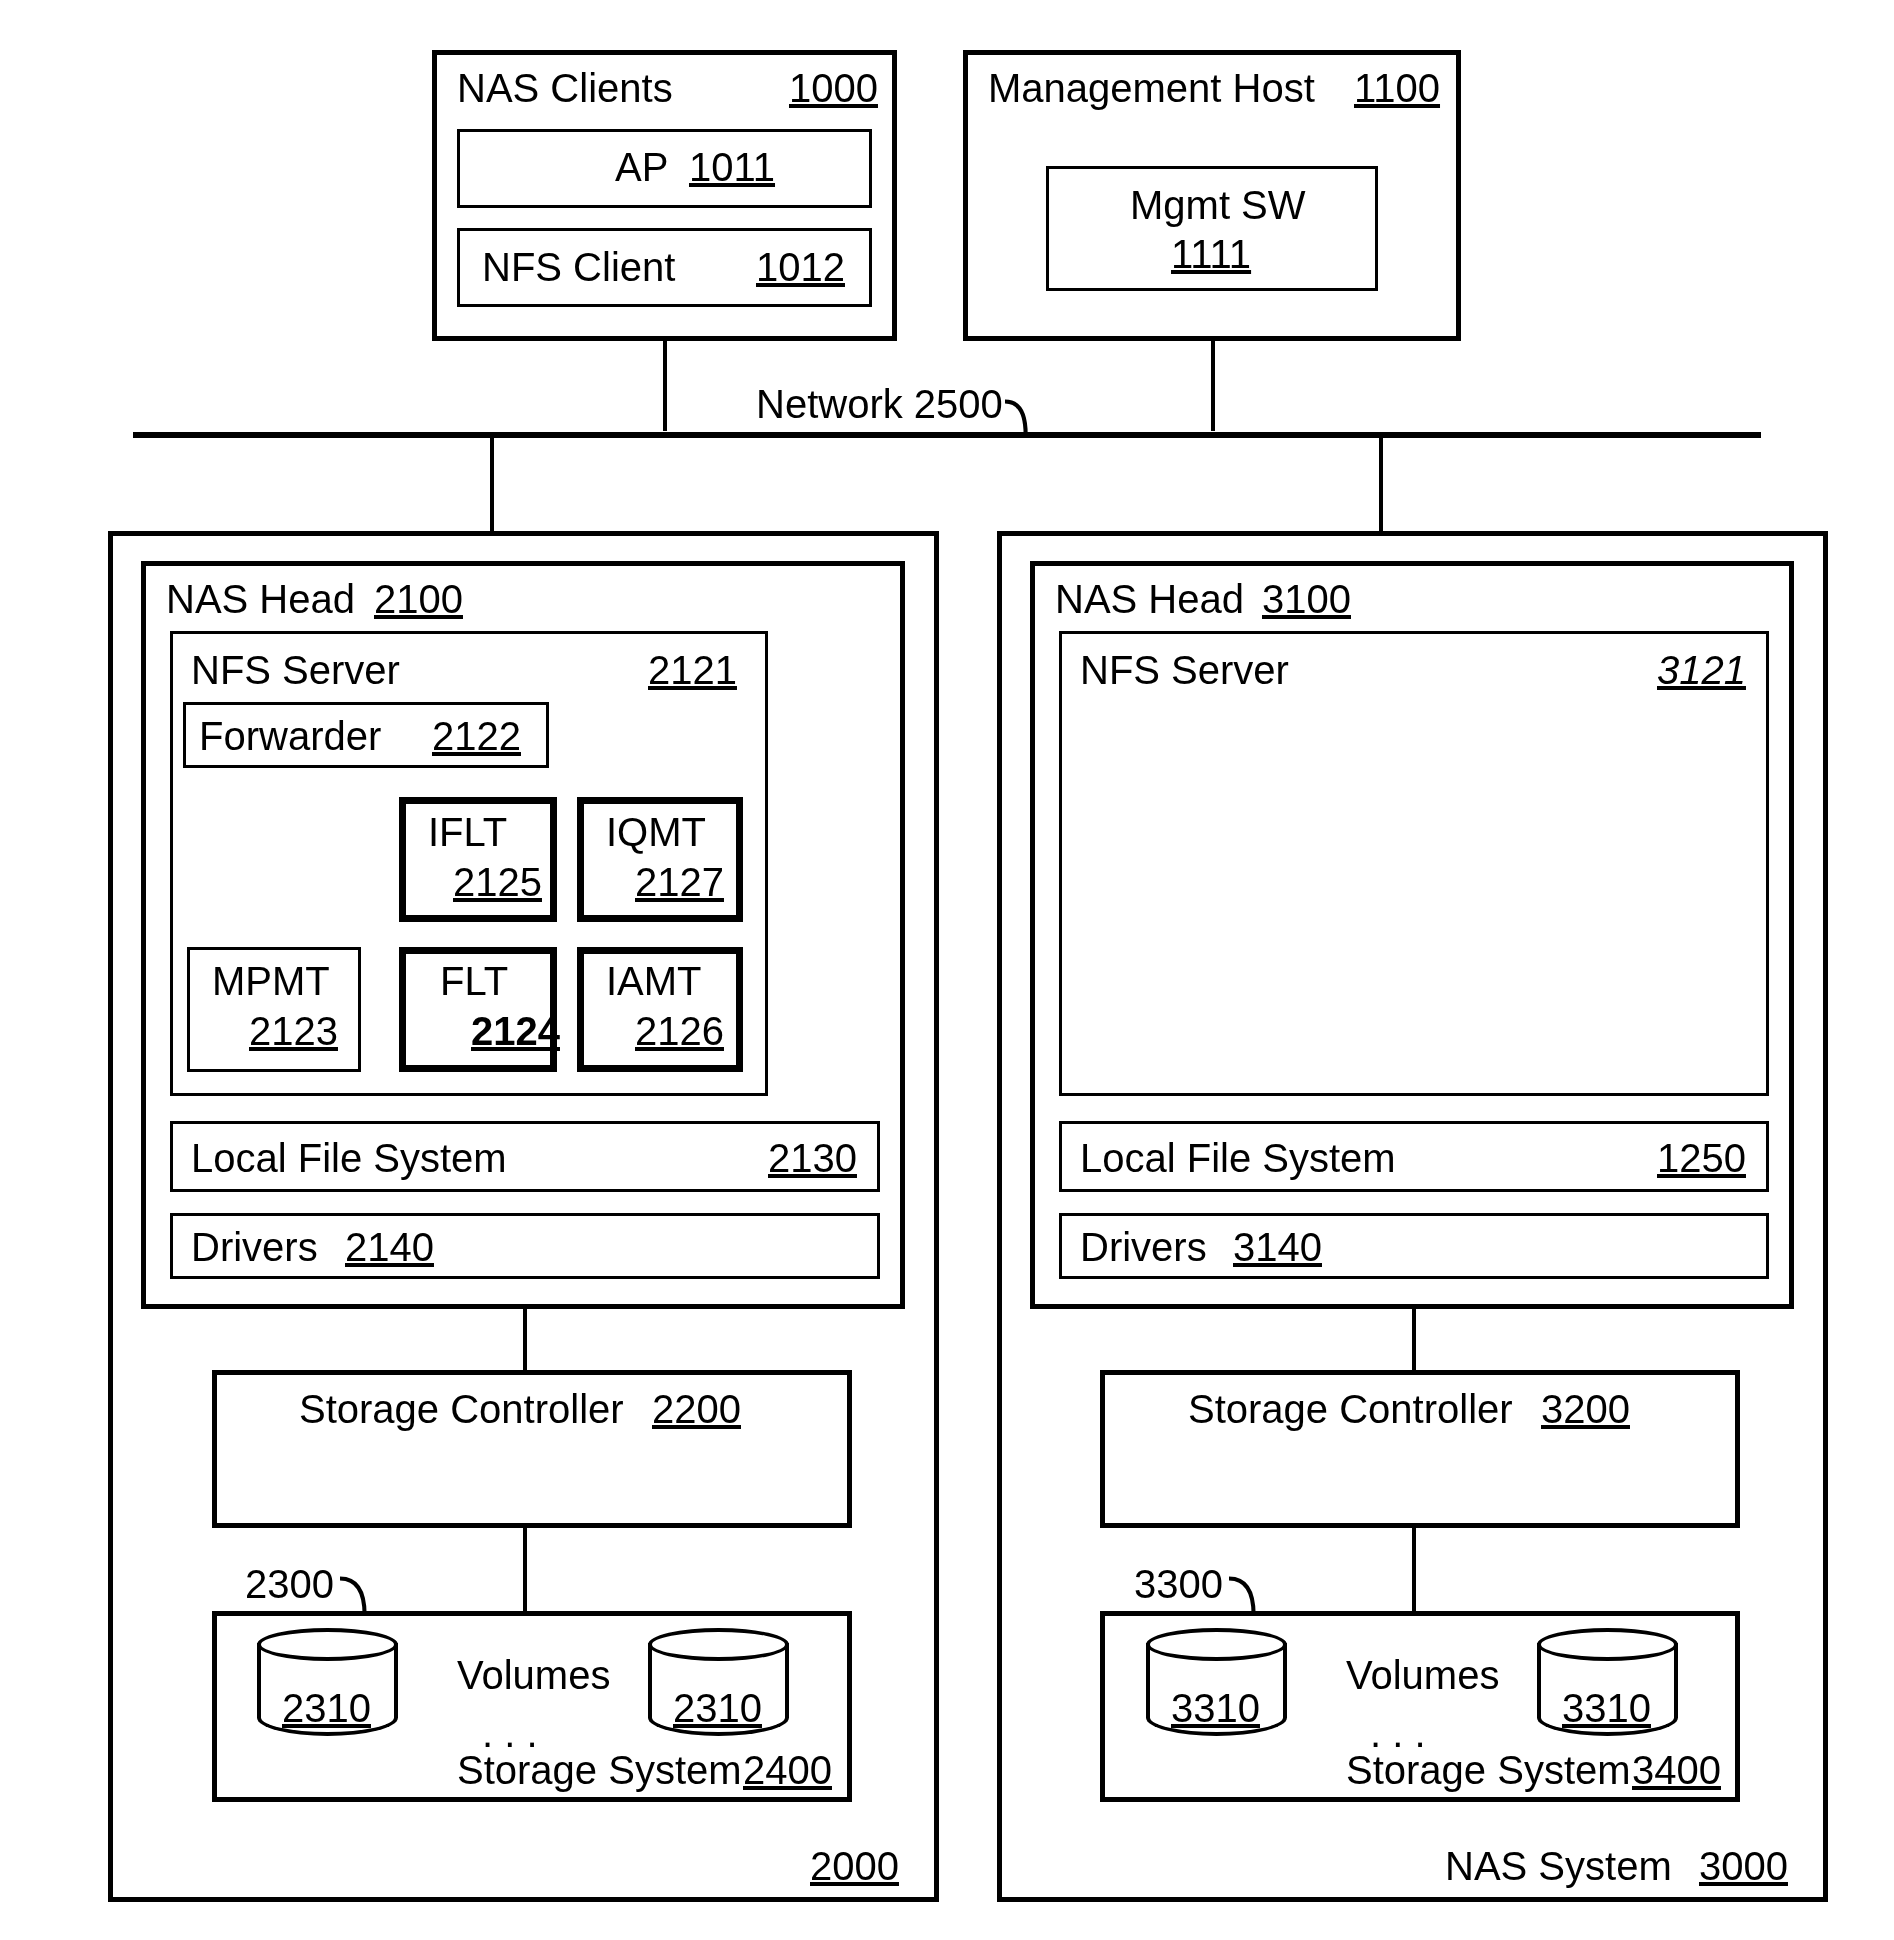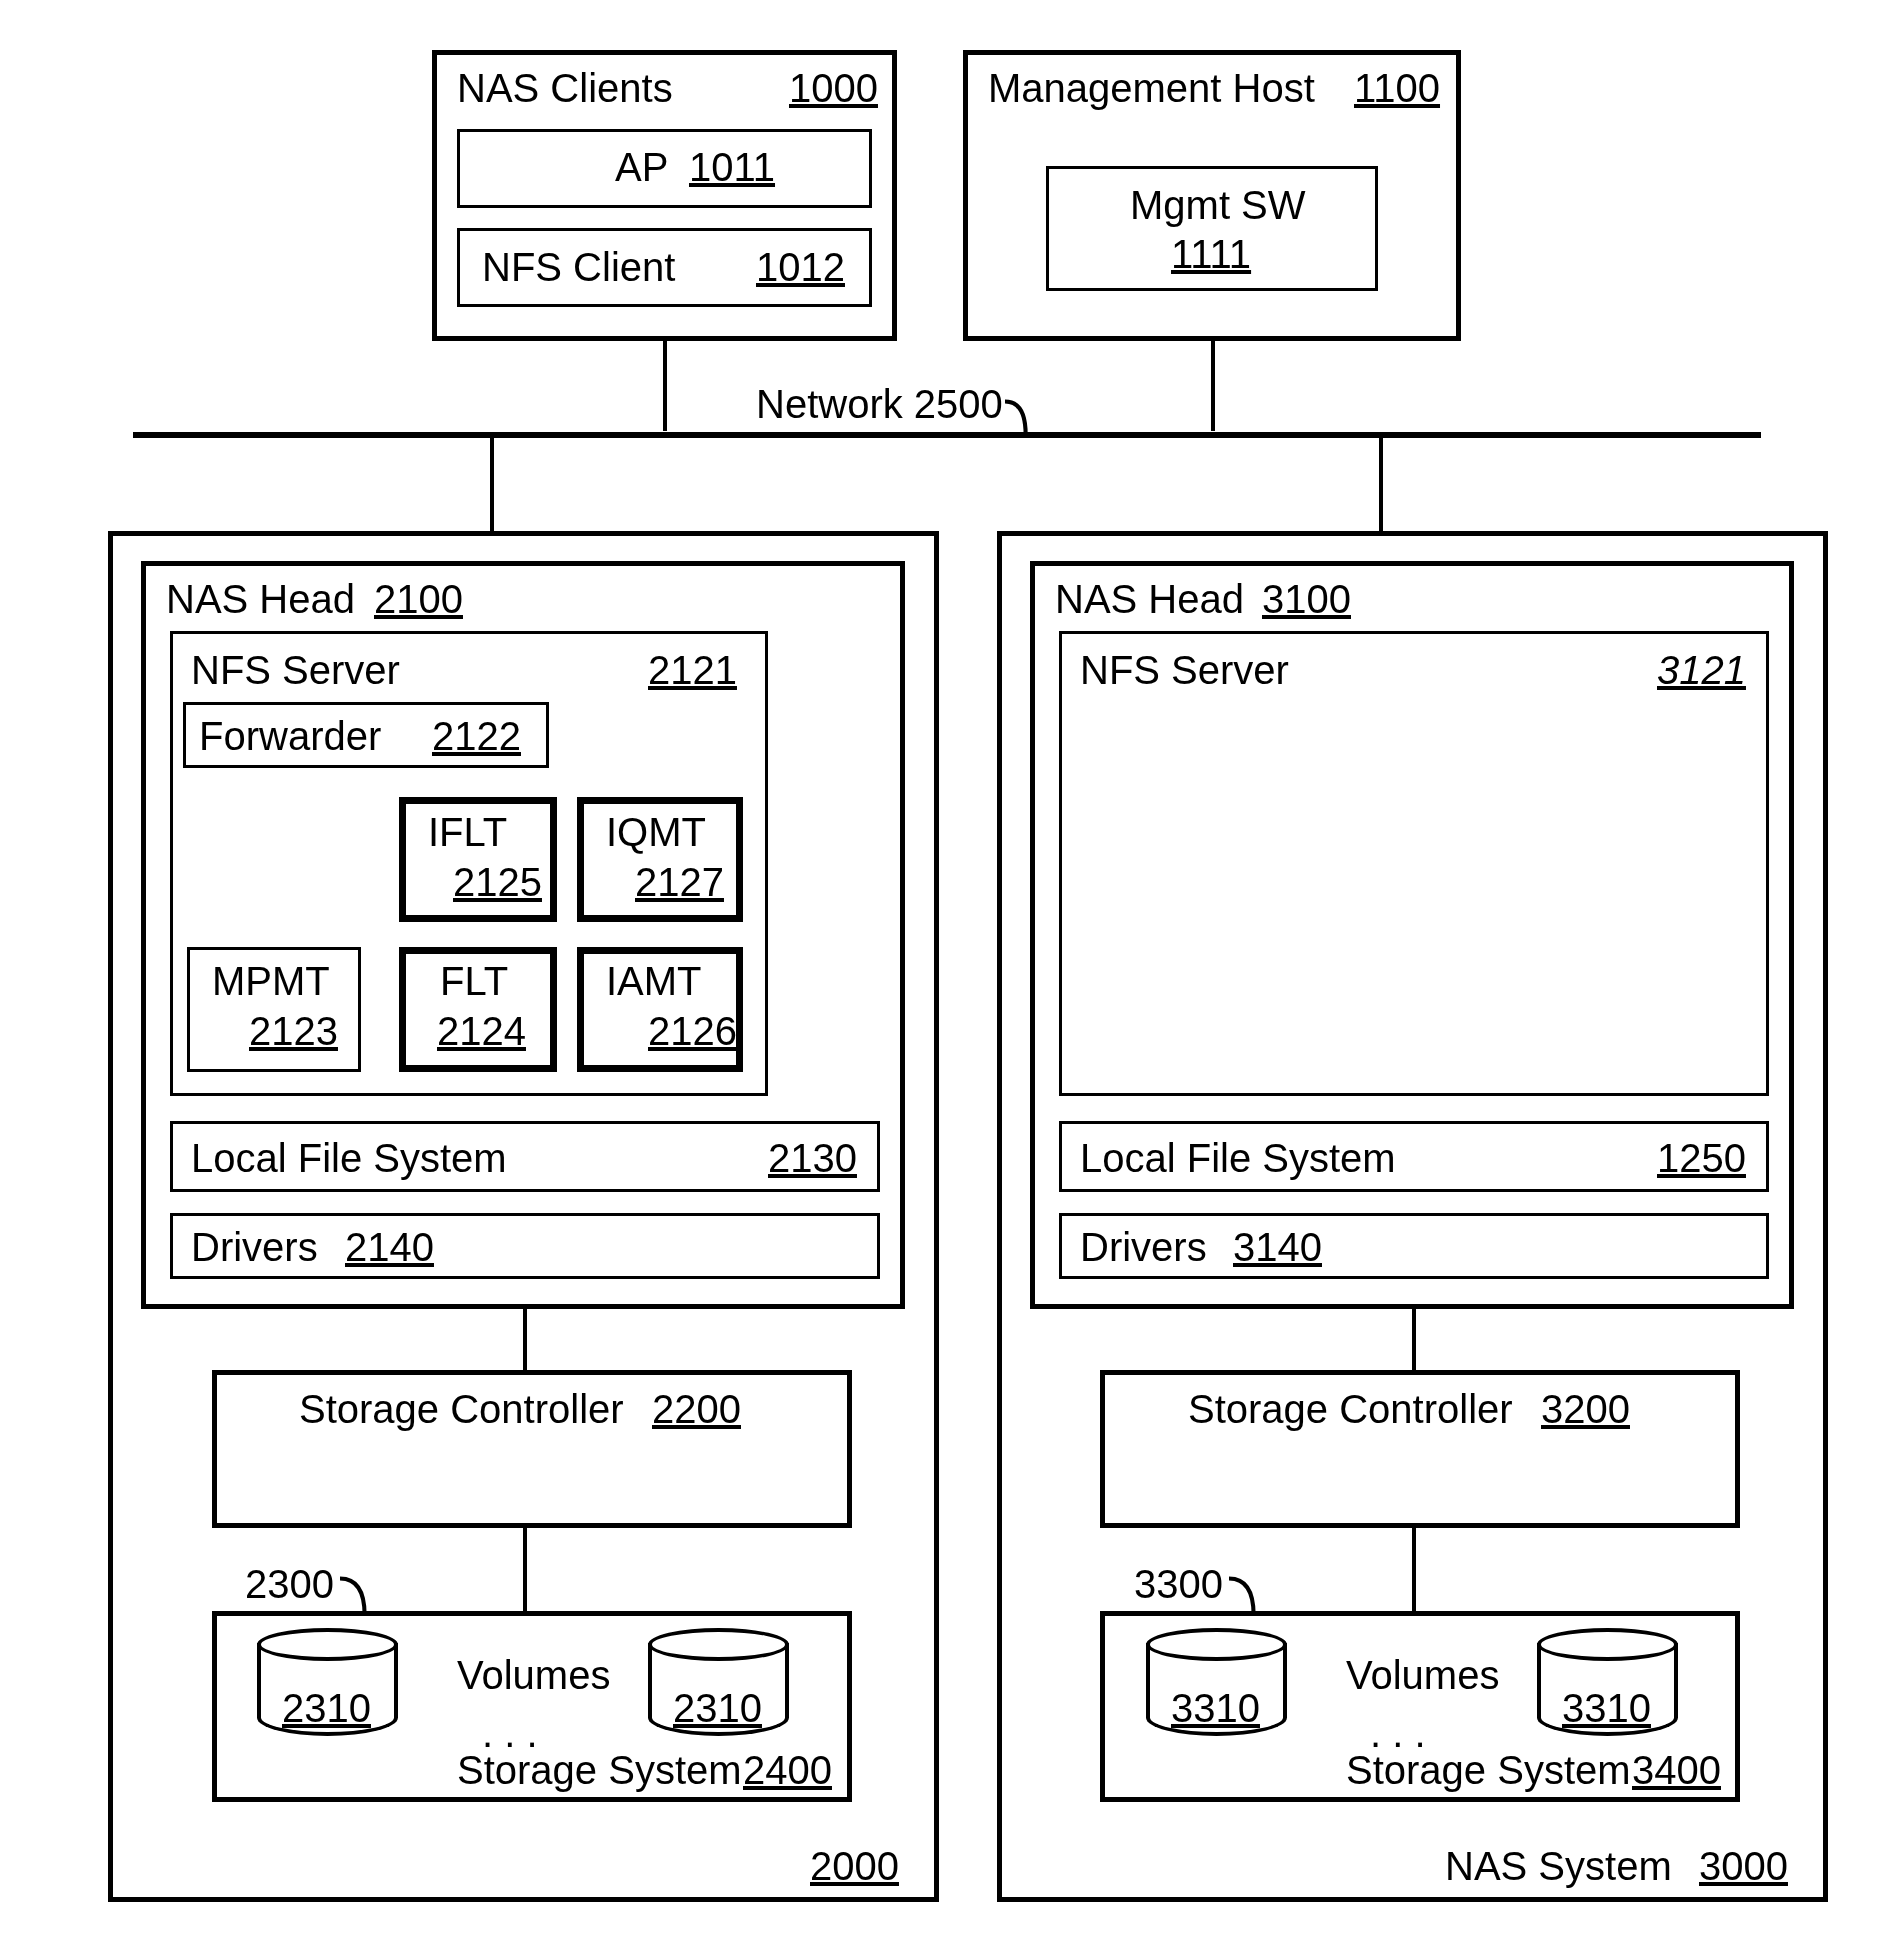--- a/index.html
+++ b/index.html
@@ -122,25 +122,25 @@
   <div class="thick-box" style="left:544px; top:764px; width:166px; height:125px;"></div>
   <div class="label" style="left:573px; top:777px;">IQMT</div>
   <div class="label u" style="left:602px; top:827px;">2127</div>
 
   <div class="thin-box" style="left:154px; top:914px; width:174px; height:125px;"></div>
   <div class="label" style="left:179px; top:926px;">MPMT</div>
   <div class="label u" style="left:216px; top:976px;">2123</div>
 
   <div class="thick-box" style="left:366px; top:914px; width:158px; height:125px;"></div>
   <div class="label" style="left:407px; top:926px;">FLT</div>
-  <div class="label u" style="left:404px; top:976px;">2124</div>
+  <div class="label u" style="left:438px; top:976px;font-weight:bold;">2124</div>
 
   <div class="thick-box" style="left:544px; top:914px; width:166px; height:125px;"></div>
   <div class="label" style="left:573px; top:926px;">IAMT</div>
-  <div class="label u" style="left:602px; top:976px;margin-left:13px;">2126</div>
+  <div class="label u" style="left:602px; top:976px;">2126</div>
 
   <div class="thin-box" style="left:137px; top:1088px; width:710px; height:71px;"></div>
   <div class="label" style="left:158px; top:1103px;">Local File System</div>
   <div class="label u" style="left:735px; top:1103px;">2130</div>
 
   <div class="thin-box" style="left:137px; top:1180px; width:710px; height:66px;"></div>
   <div class="label" style="left:158px; top:1192px;">Drivers</div>
   <div class="label u" style="left:312px; top:1192px;">2140</div>
 
   <div class="line-v" style="left:490px; top:1275px; height:62px;"></div>

